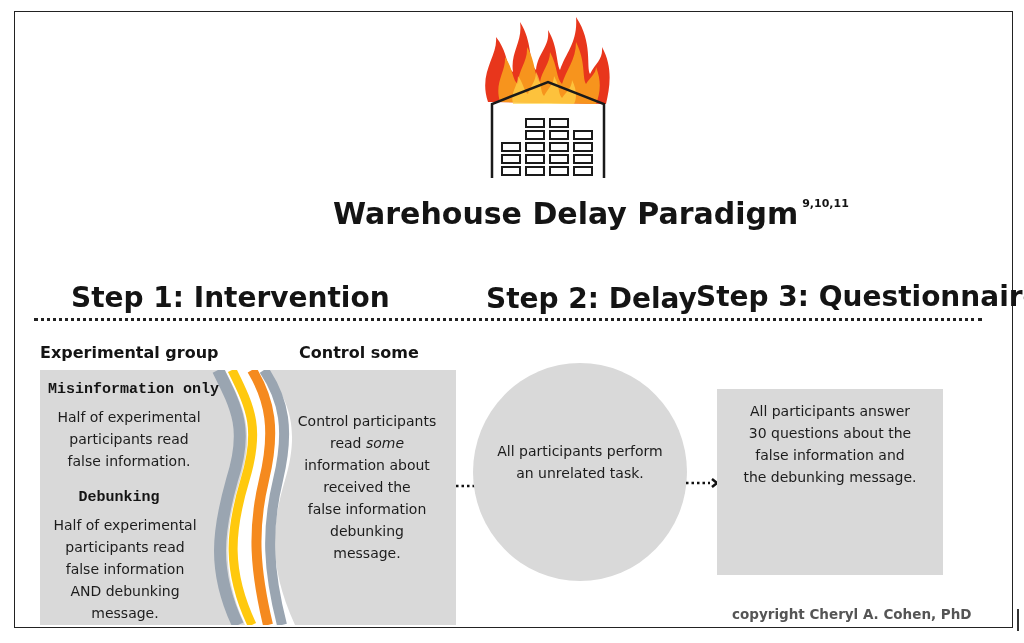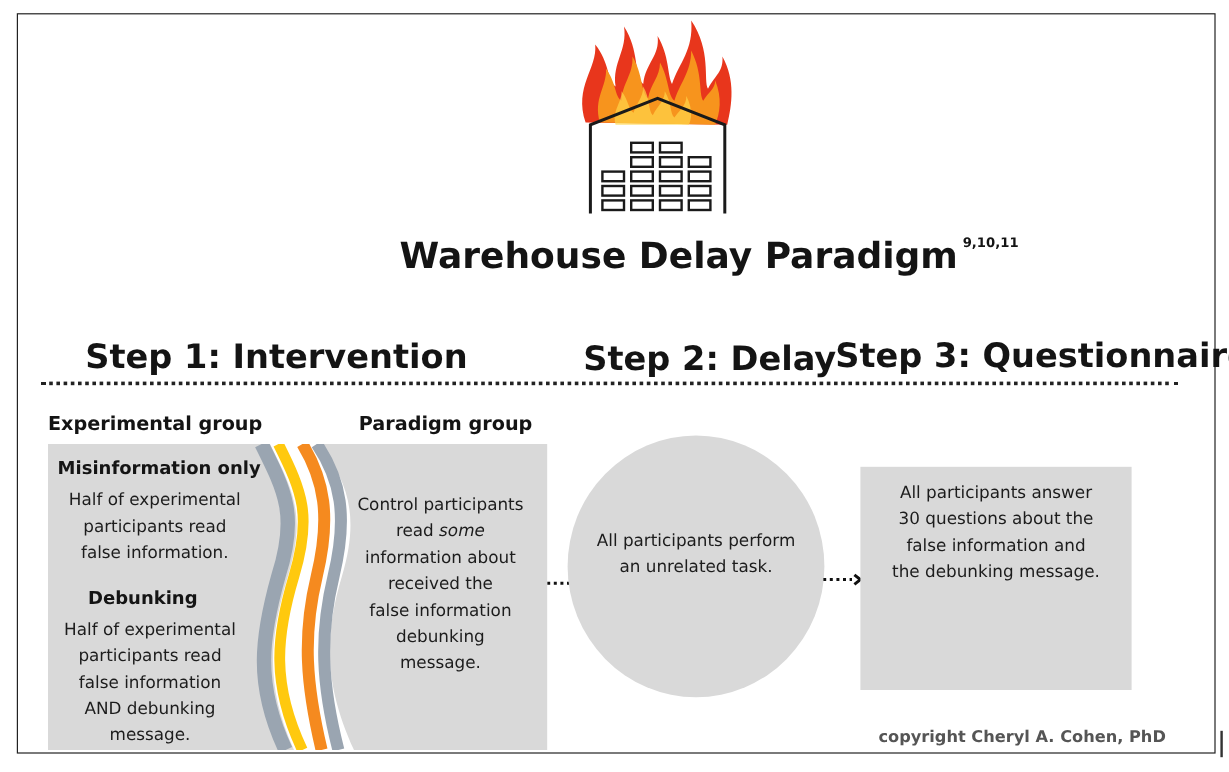--- a/index.html
+++ b/index.html
@@ -10,21 +10,21 @@
   .cursor-bar { position:absolute; left:1017px; top:609px; width:2px; height:22px; background:#333; }
   .logo { position:absolute; left:478px; top:12px; width:140px; height:170px; }
   .title { position:absolute; left:333px; top:196px; font-weight:bold; font-size:30px; color:#141414; white-space:nowrap; }
   .title sup { font-size:11px; position:relative; top:-6px; margin-left:4px; }
   .step { position:absolute; font-weight:bold; font-size:28px; color:#141414; white-space:nowrap; }
   .divider { position:absolute; left:34px; top:318px; width:948px; height:0; border-top:3px dotted #222; }
   .group-title { position:absolute; font-weight:bold; font-size:16px; color:#141414; white-space:nowrap; }
   .panel { position:absolute; left:40px; top:370px; width:416px; height:255px; background:#d9d9d9; }
   .ribbon { position:absolute; left:200px; top:370px; width:100px; height:255px; }
   .txt { position:absolute; text-align:center; font-size:14px; line-height:22px; color:#1c1c1c; }
-  .sub { position:absolute; text-align:center; font-weight:bold; font-size:15px; color:#141414; white-space:nowrap; }
+  .sub { position:absolute; text-align:center; font-weight:bold; font-size:15px; color:#141414; white-space:nowrap;font-family:Liberation Mono, monospace; }
   .circle { position:absolute; left:473px; top:363px; width:214px; height:218px; border-radius:50%; background:#d9d9d9; }
   .qbox { position:absolute; left:717px; top:389px; width:226px; height:186px; background:#d9d9d9; }
   .arrow { position:absolute; width:34px; height:14px; }
   .copyright { position:absolute; left:732px; top:606px; font-size:13.5px; color:#555; white-space:nowrap;font-weight:bold; }
 </style>
 </head>
 <body>
 
 <div class="frame"></div>
 <div class="cursor-bar"></div>
@@ -63,21 +63,21 @@
   <span>Warehouse Delay Paradigm</span><sup>9,10,11</sup>
 </div>
 
 <div class="step" style="left:71px; top:281px;">Step 1: Intervention</div>
 <div class="step" style="left:486px; top:282px;">Step 2: Delay</div>
 <div class="step" style="left:696px; top:280px;">Step 3:  Questionnaire</div>
 
 <div class="divider"></div>
 
 <div class="group-title" style="left:40px; top:343px;">Experimental group</div>
-<div class="group-title" style="left:299px; top:343px;">Paradigm group</div>
+<div class="group-title" style="left:299px; top:343px;">Control some</div>
 
 <div class="panel"></div>
 
 <svg class="ribbon" viewBox="0 0 100 255" preserveAspectRatio="none">
   <path d="M25 0 C45 40 55 60 40 110 C25 160 20 200 45 255 L95 255 C70 200 70 160 85 110 C100 60 90 30 65 0 Z" fill="#ffffff"></path>
   <path d="M18 0 C38 40 48 60 32 110 C18 160 12 200 38 255" fill="none" stroke="#9aa5b1" stroke-width="12"></path>
   <path d="M32 0 C52 40 60 60 45 110 C30 160 26 200 52 255" fill="none" stroke="#ffc90e" stroke-width="9"></path>
   <path d="M52 0 C70 30 76 60 64 110 C52 160 55 200 68 255" fill="none" stroke="#f58a1f" stroke-width="10"></path>
   <path d="M64 0 C84 30 90 60 78 110 C66 160 68 200 82 255" fill="none" stroke="#9aa5b1" stroke-width="10"></path>
 </svg>

